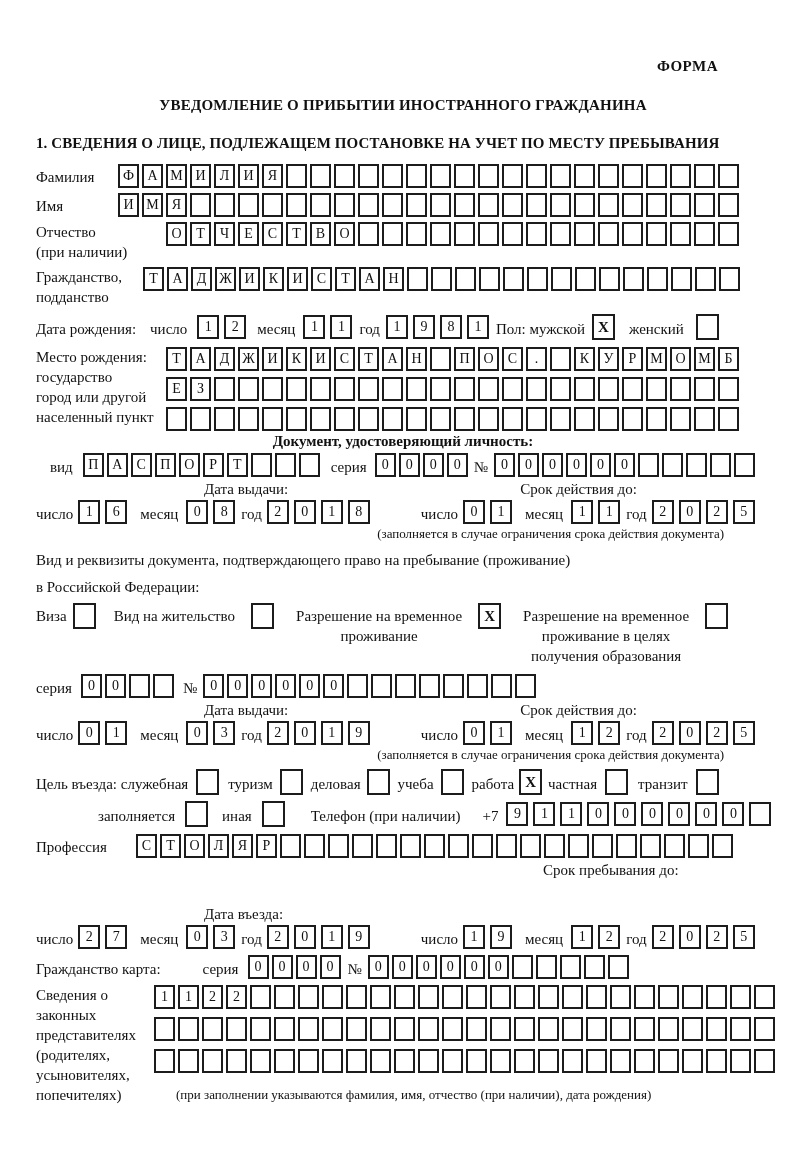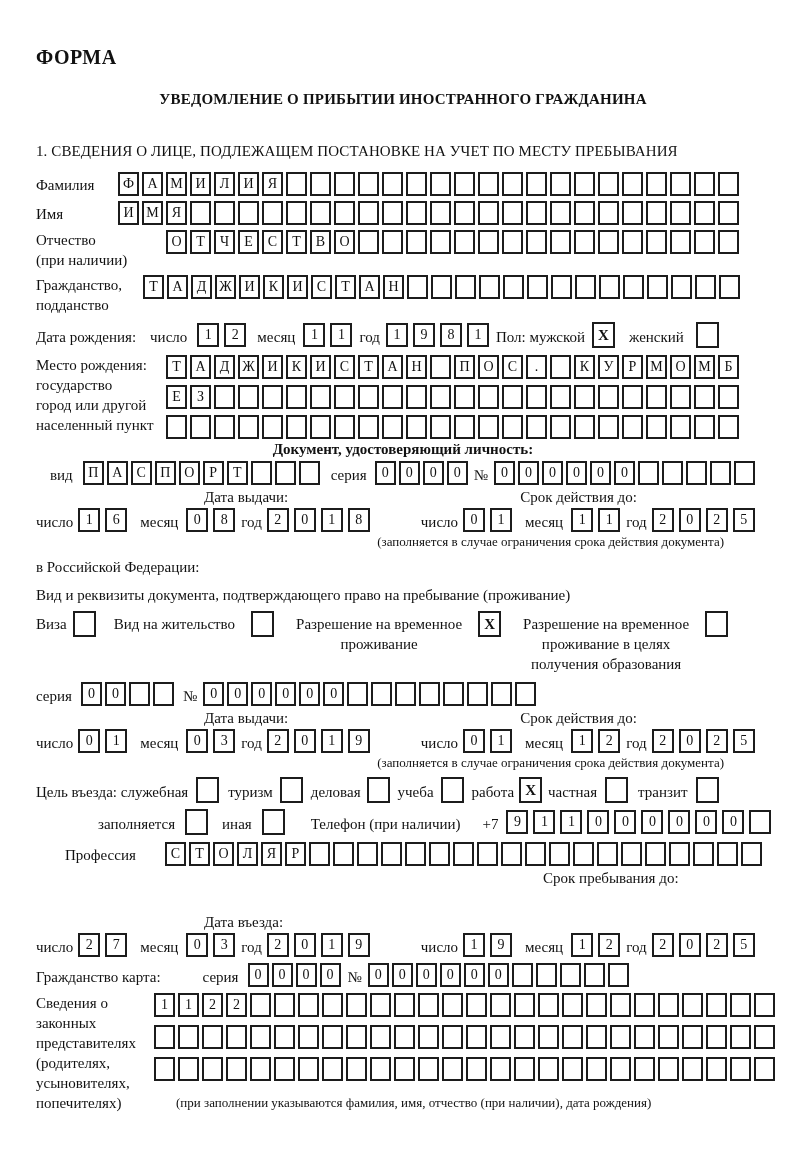--- a/index.html
+++ b/index.html
@@ -3,25 +3,25 @@
 <meta charset="utf-8">
 <style>
   html,body{margin:0;padding:0;background:#fff;}
   body{width:800px;height:1163px;overflow:hidden;color:#111;
        font-family:"Liberation Serif","DejaVu Serif",serif;font-size:15px;}
   .page{box-sizing:border-box;width:800px;height:1163px;padding:26px 30px 0 36px;}
 
   
   .appendix{margin-left:554px;font-size:14px;line-height:18px;}
   .revision{margin-top:5px;font-size:13px;line-height:17px;}
-  .forma{margin-top:20px;padding-right:52px;font-weight:bold;font-size:20px;letter-spacing:.5px;}
+  .forma{margin-top:32px;text-align:right;padding-right:52px;font-weight:bold;font-size:15px;letter-spacing:.5px;}
 
   .title{margin-top:18px;text-align:center;font-weight:bold;font-size:15px;line-height:24px;letter-spacing:.2px;}
   .blank-line{display:inline-block;width:52px;border-bottom:2px solid #333;margin-left:10px;transform:translateY(1px);}
-  .sec-heading{margin-top:32px;font-weight:normal;font-size:15px;letter-spacing:.1px;}
+  .sec-heading{margin-top:18px;font-weight:bold;font-size:15px;letter-spacing:.1px;}
 
   
   .frow{display:flex;align-items:flex-start;margin-top:5px;}
   .lbl{font-size:15px;line-height:20px;padding-top:3px;white-space:nowrap;}
   .lbl-block .lbl{display:block;padding-top:0;}
   .boxes{display:flex;flex-wrap:nowrap;}
   .cbox{box-sizing:border-box;flex:none;width:21px;height:24px;border:2px solid #1c1c1c;margin-right:3px;
         display:inline-flex;align-items:center;justify-content:center;font-size:14px;background:#fff;}
   .dbox{width:22px;margin-right:5px;}
   .chk{box-sizing:border-box;flex:none;width:23px;height:26px;border:2px solid #1c1c1c;
@@ -366,22 +366,22 @@
     <span class="lbl" style="margin:0 5px 0 1px;">год</span>
     <span class="boxes">
         <span class="cbox dbox">2</span>
         <span class="cbox dbox">0</span>
         <span class="cbox dbox">2</span>
         <span class="cbox dbox">5</span>
       </span>
   </div>
   <div class="note" style="text-align:right;padding-right:46px;">(заполняется в случае ограничения срока действия документа)</div>
 
+  <div class="lbl" style="margin-top:5px;">Вид и реквизиты документа, подтверждающего право на пребывание (проживание)</div>
   <div class="lbl" style="margin-top:4px;">в Российской Федерации:</div>
-  <div class="lbl" style="margin-top:5px;">Вид и реквизиты документа, подтверждающего право на пребывание (проживание)</div>
 
   <div class="chkrow">
     <span class="lbl">Виза</span>
     <span class="chk" style="margin-left:6px;"></span>
     <span class="lbl" style="margin-left:18px;">Вид на жительство</span>
     <span class="chk" style="margin-left:16px;"></span>
     <span class="opt" style="margin-left:22px;">
       <span style="display:block;">Разрешение на временное</span>
       <span style="display:block;">проживание</span>
     </span>
@@ -496,21 +496,21 @@
         <span class="cbox dbox">0</span>
         <span class="cbox dbox">0</span>
         <span class="cbox dbox">0</span>
         <span class="cbox dbox">0</span>
         <span class="cbox dbox">0</span>
         <span class="cbox dbox"></span>
       </span>
   </div>
 
   <div class="frow" style="margin-top:7px;">
-    <span class="lbl" style="min-width:100px;margin-left:29px;">Профессия</span>
+    <span class="lbl" style="min-width:100px;">Профессия</span>
     <span class="boxes">
         <span class="cbox">С</span>
         <span class="cbox">Т</span>
         <span class="cbox">О</span>
         <span class="cbox">Л</span>
         <span class="cbox">Я</span>
         <span class="cbox">Р</span>
         <span class="cbox"></span>
         <span class="cbox"></span>
         <span class="cbox"></span>

